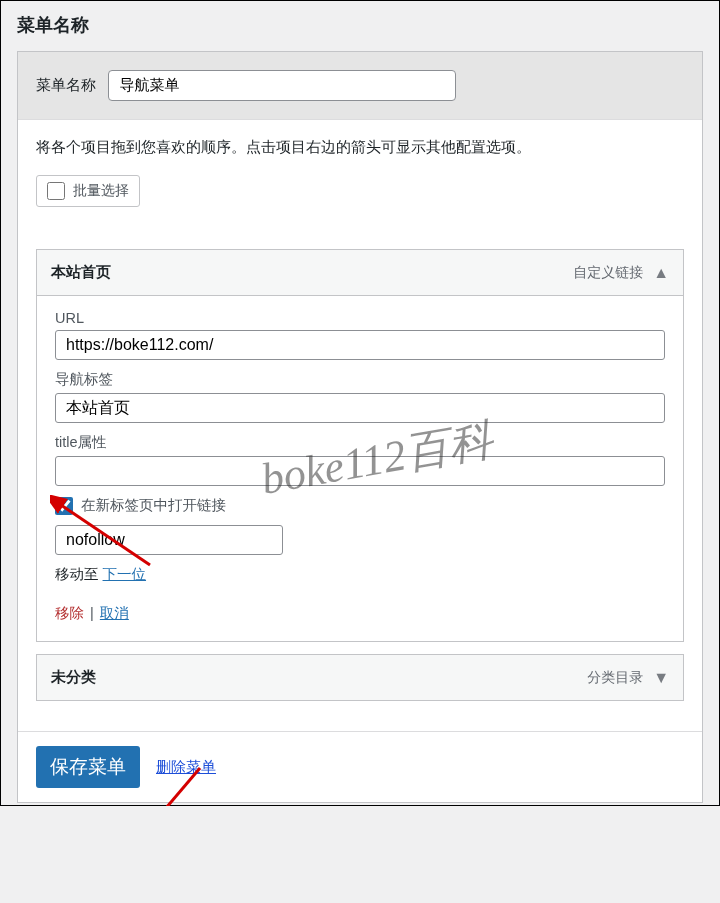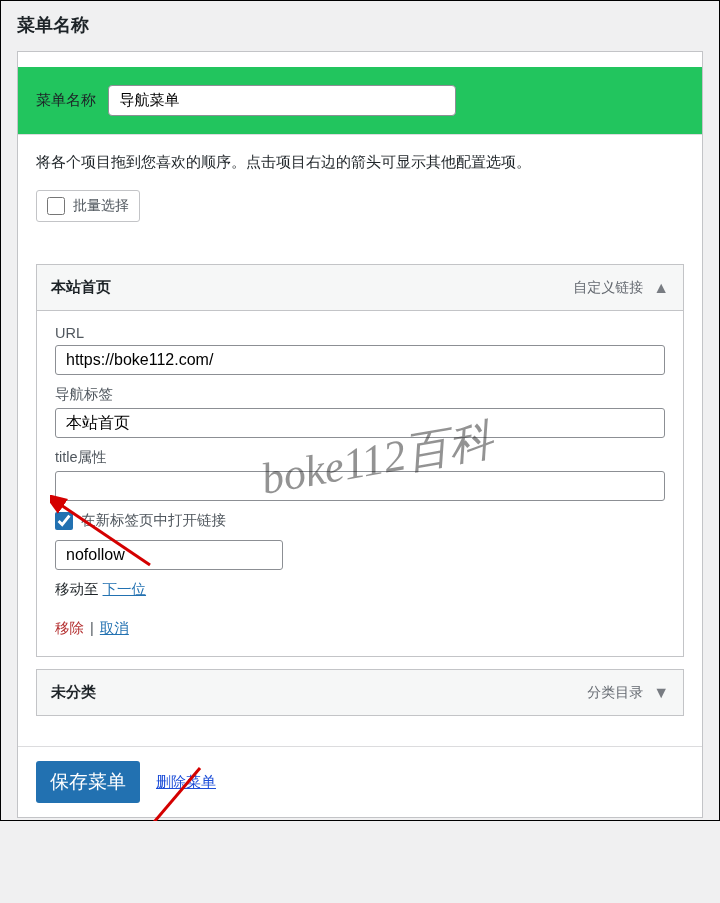--- a/index.html
+++ b/index.html
@@ -1,20 +1,20 @@
 <!DOCTYPE html>
 <html><head>
   <meta charset="utf-8">
   <style>
     * { box-sizing: border-box; margin: 0; padding: 0; font-family: -apple-system, BlinkMacSystemFont, "Segoe UI", sans-serif; }
     body { background: #f0f0f1; padding: 0; width: 720px; }
     .outer-border { border: 1px solid #000; margin: 0; }
     .page-title { font-size: 18px; font-weight: bold; color: #1d2327; padding: 12px 16px 14px; }
     .main-box { background: #fff; border: 1px solid #c3c4c7; margin: 0 16px 2px; }
-    .menu-name-section { background: #22c55e; padding: 18px 18px; border-bottom: 1px solid #dcdcde; margin-top: 15px; }
+    .menu-name-section { background: #e5e5e5; padding: 18px 18px; border-bottom: 1px solid #dcdcde; }
     .menu-name-label { display: inline-block; margin-right: 8px; color: #1d2327; font-size: 15px; }
     .menu-name-input { width: 348px; padding: 6px 10px; border: 1px solid #8c8f94; border-radius: 4px; font-size: 15px; }
     .content-area { padding: 18px 18px 18px; }
     .help-text { font-size: 15px; color: #1d2327; margin-bottom: 18px; }
     .bulk-select { display: inline-flex; align-items: center; border: 1px solid #c3c4c7; border-radius: 3px; padding: 6px 10px; font-size: 14px; color: #50575e; cursor: pointer; }
     .bulk-select input[type="checkbox"] { width: 18px; height: 18px; margin-right: 8px; border: 1px solid #8c8f94; border-radius: 3px; }
     .menu-items-area { margin-top: 42px; }
     .menu-item { border: 1px solid #c3c4c7; margin-bottom: 12px; }
     .menu-item-header { display: flex; align-items: center; padding: 13px 14px; background: #f6f7f7; border-bottom: 1px solid #c3c4c7; cursor: pointer; }
     .menu-item-header.collapsed { border-bottom: none; }

